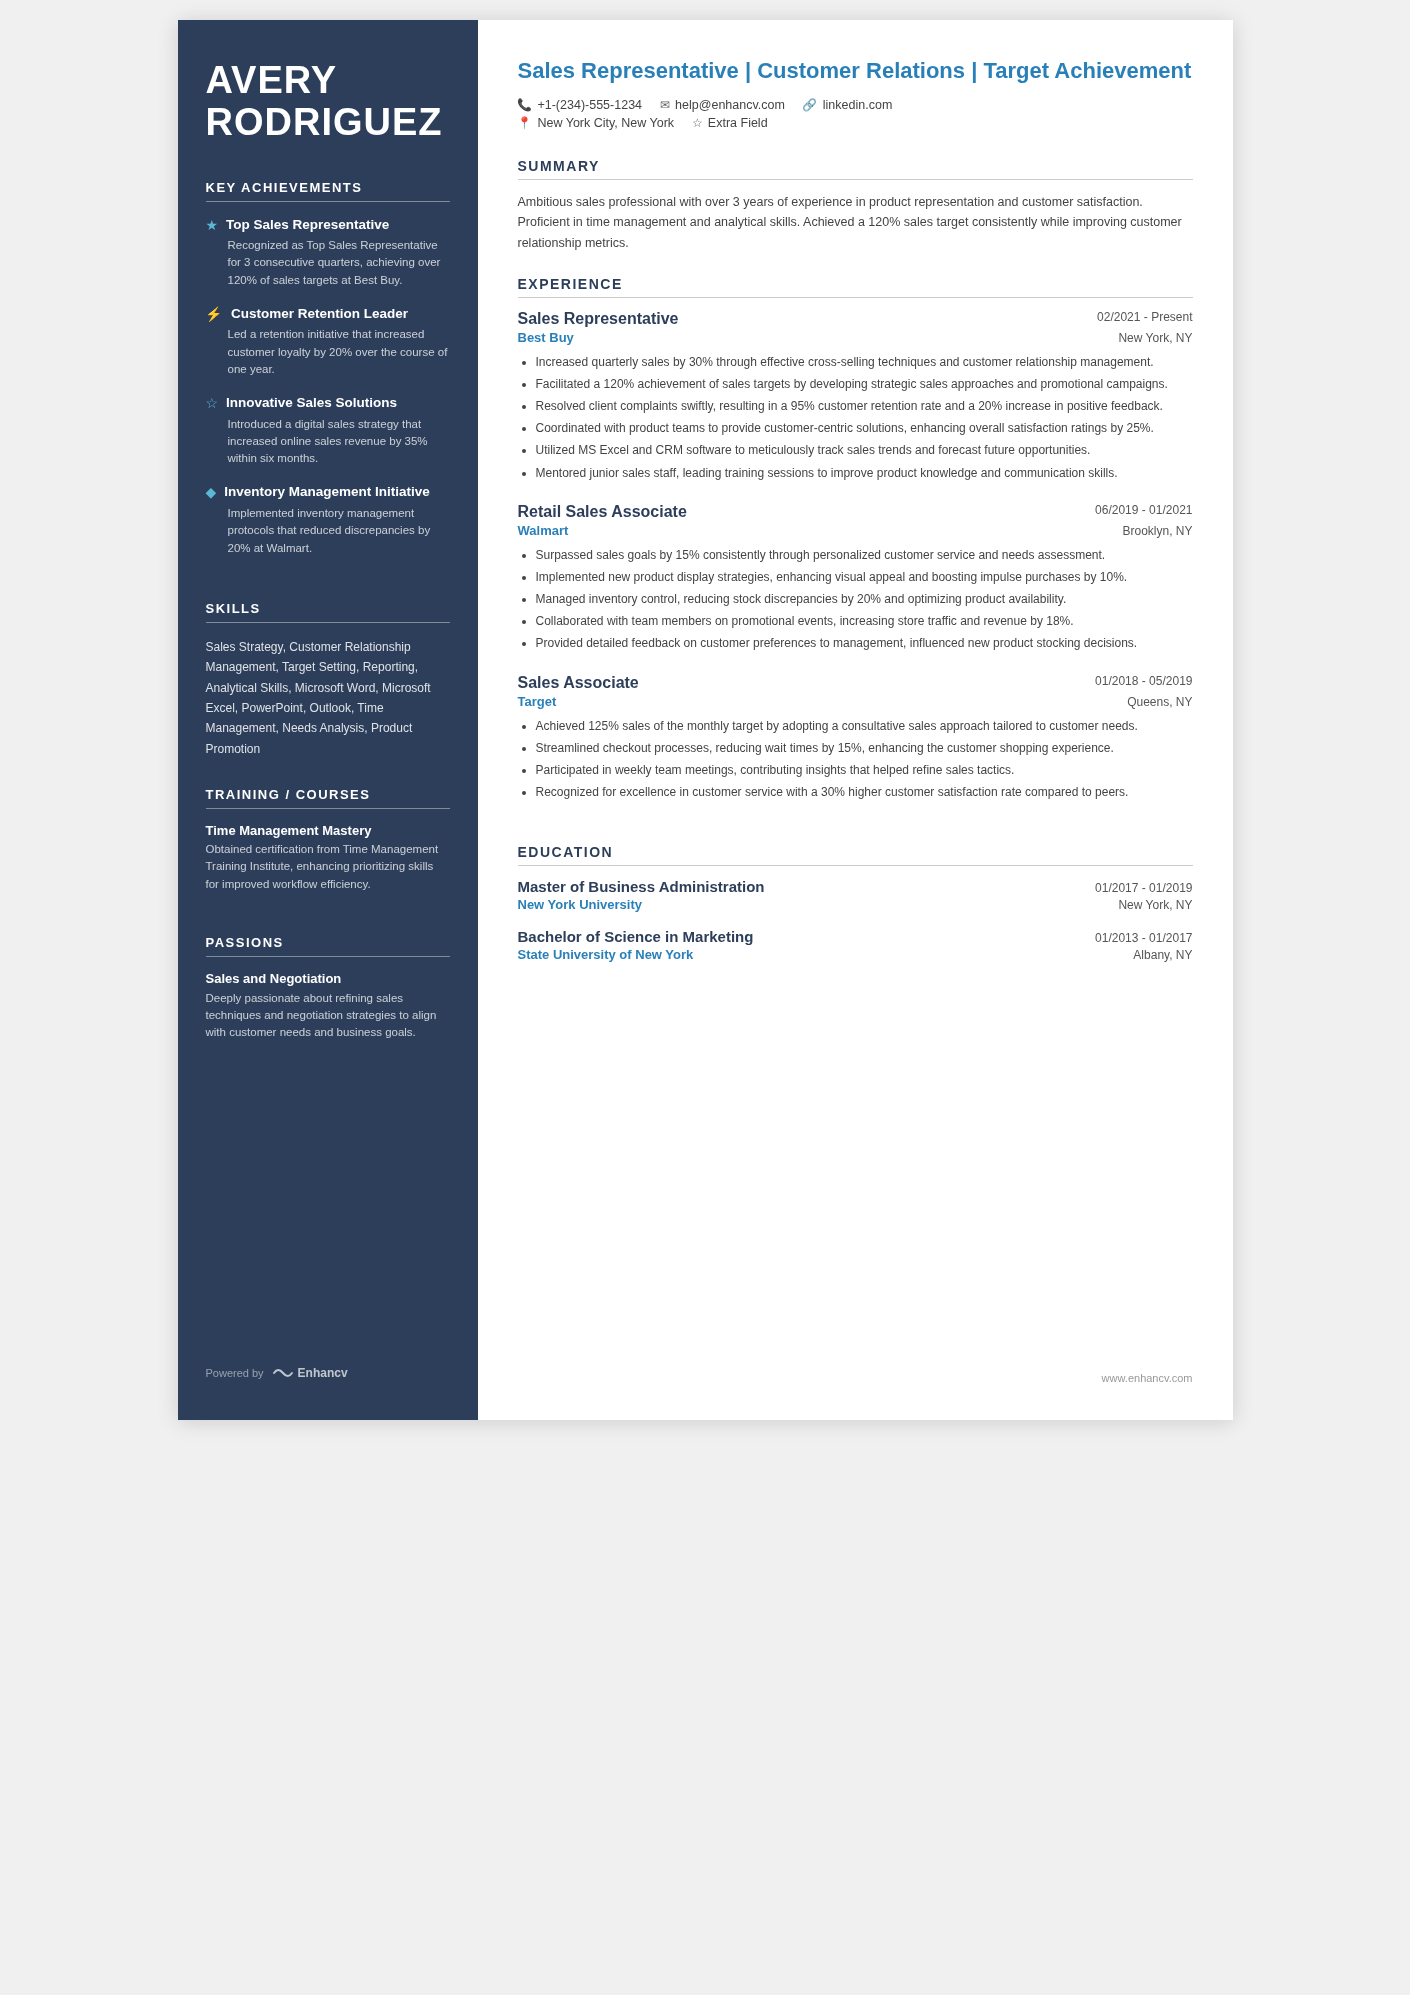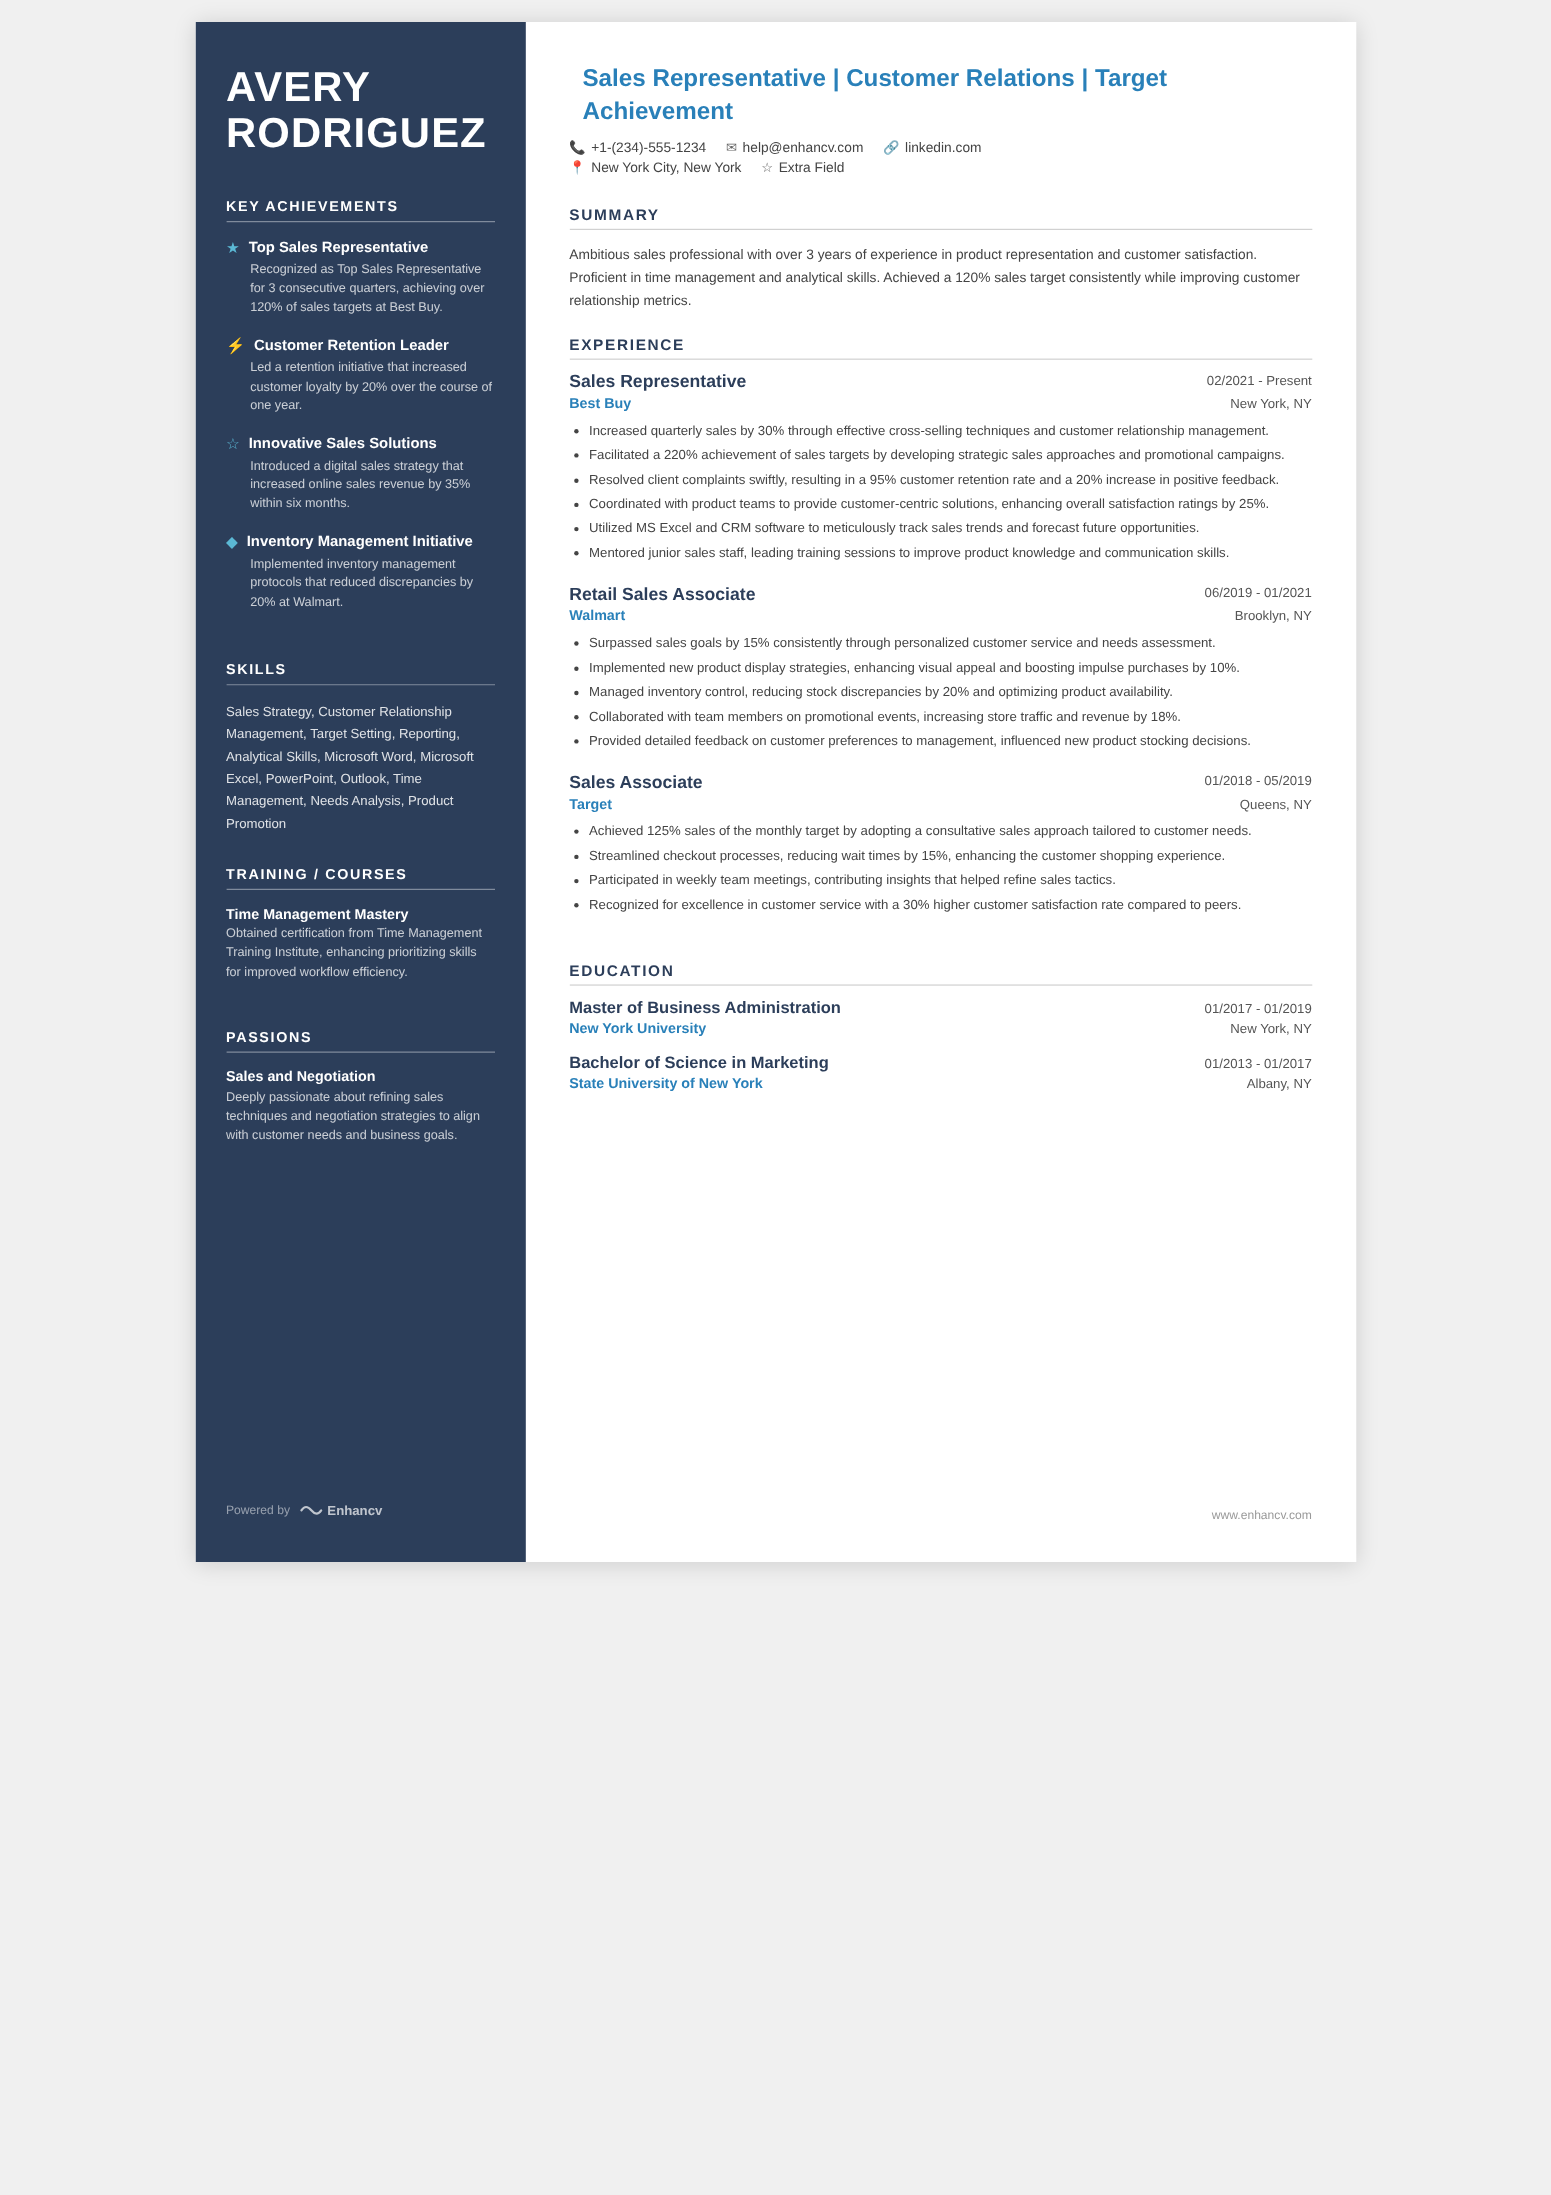--- a/index.html
+++ b/index.html
@@ -138,21 +138,20 @@
     }
     .main-header {
       margin-bottom: 24px;
     }
     .main-title {
       font-size: 22px;
       font-weight: 700;
       color: #2980b9;
       line-height: 1.35;
       margin-bottom: 12px;
-      margin-left: 12px;
     }
     .contact-row {
       display: flex;
       flex-wrap: wrap;
       gap: 6px 18px;
       font-size: 12.5px;
       color: #444;
       margin-bottom: 4px;
     }
     .contact-item {
@@ -387,21 +386,21 @@
         <div class="exp-header">
           <span class="exp-title">Sales Representative</span>
           <span class="exp-date">02/2021 - Present</span>
         </div>
         <div class="exp-subheader">
           <span class="exp-company">Best Buy</span>
           <span class="exp-location">New York, NY</span>
         </div>
         <ul class="exp-bullets">
           <li>Increased quarterly sales by 30% through effective cross-selling techniques and customer relationship management.</li>
-          <li>Facilitated a 220% achievement of sales targets by developing strategic sales approaches and promotional campaigns.</li>
+          <li>Facilitated a 120% achievement of sales targets by developing strategic sales approaches and promotional campaigns.</li>
           <li>Resolved client complaints swiftly, resulting in a 95% customer retention rate and a 20% increase in positive feedback.</li>
           <li>Coordinated with product teams to provide customer-centric solutions, enhancing overall satisfaction ratings by 25%.</li>
           <li>Utilized MS Excel and CRM software to meticulously track sales trends and forecast future opportunities.</li>
           <li>Mentored junior sales staff, leading training sessions to improve product knowledge and communication skills.</li>
         </ul>
       </div>
 
       <div class="exp-item">
         <div class="exp-header">
           <span class="exp-title">Retail Sales Associate</span>

